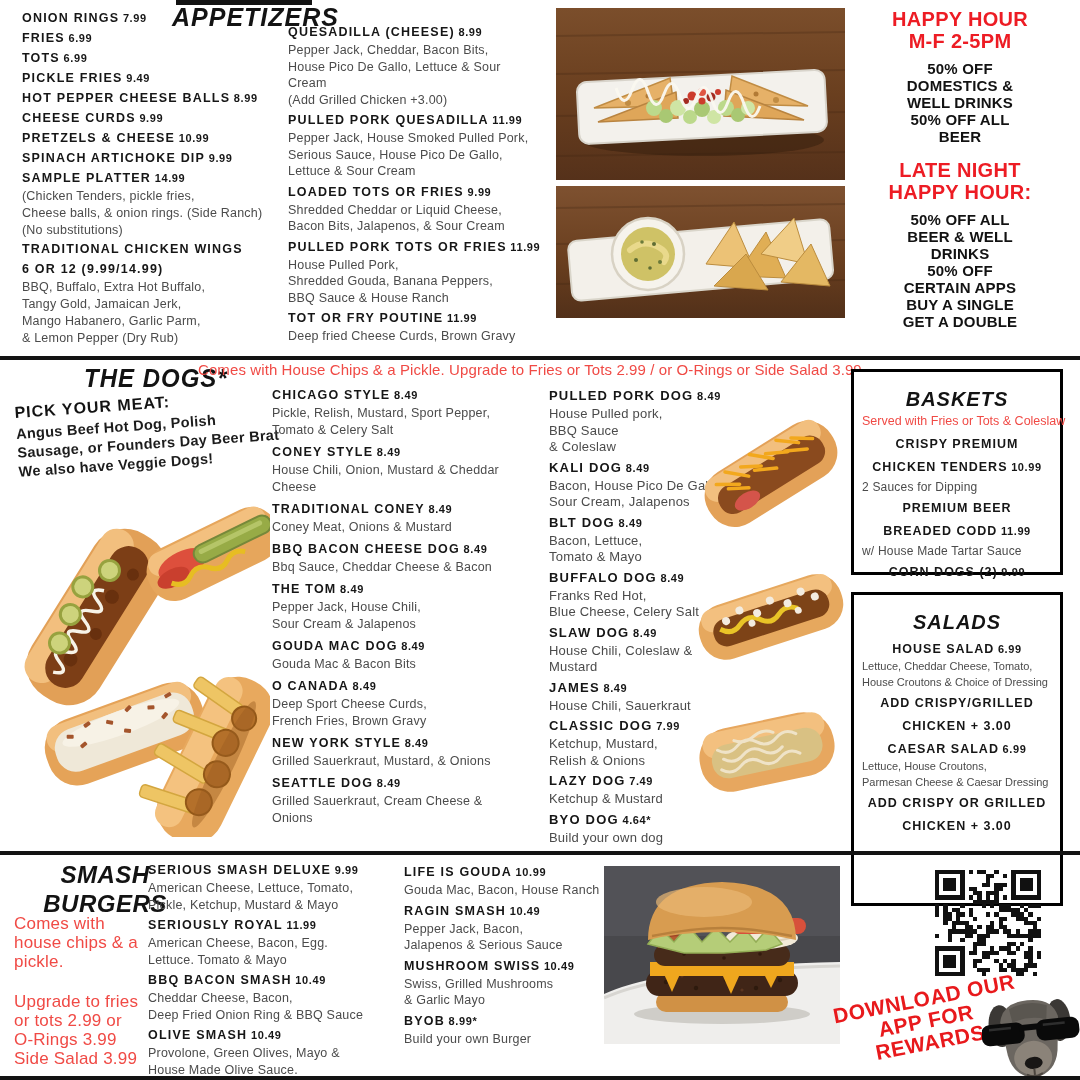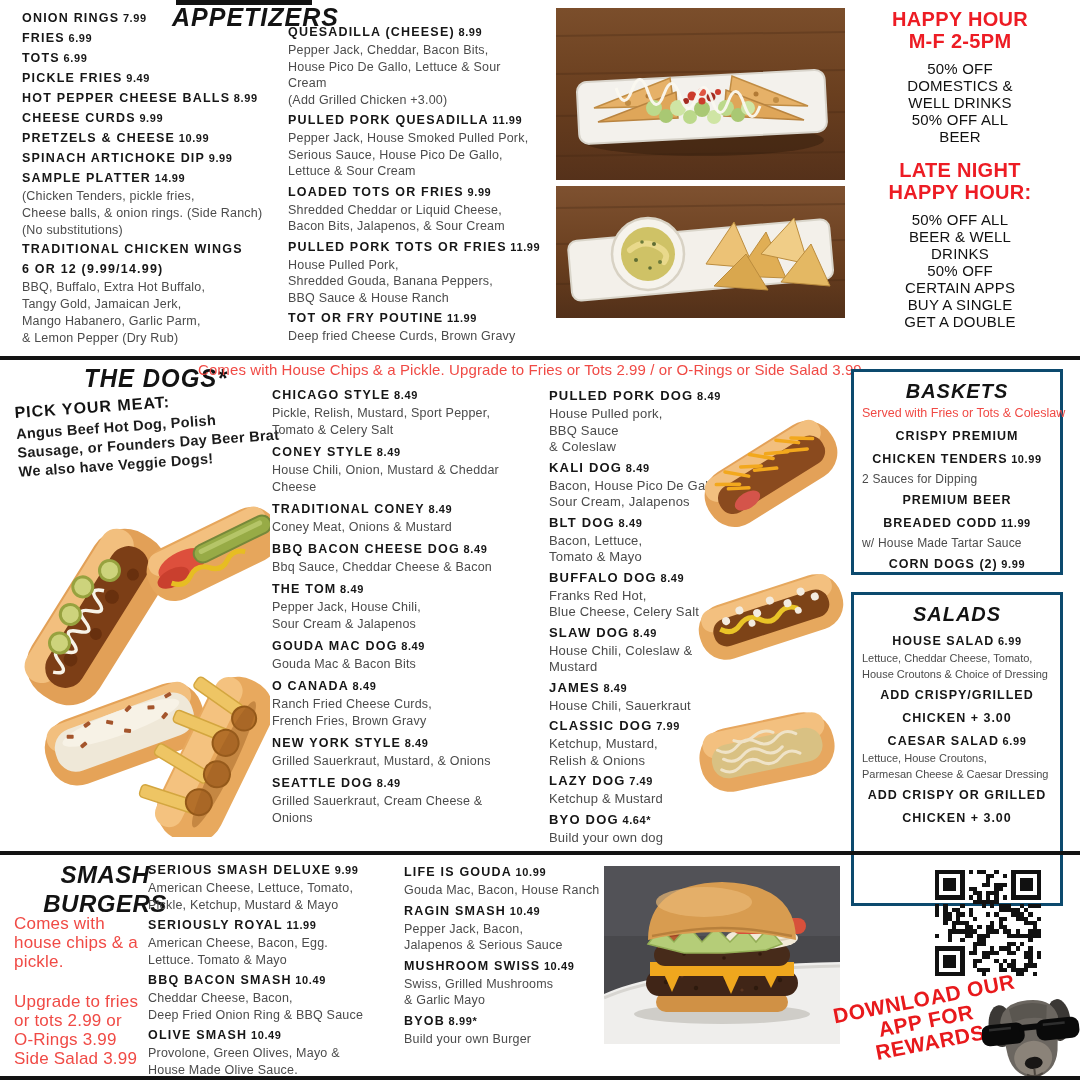--- a/index.html
+++ b/index.html
@@ -28,37 +28,37 @@
   .col-app-mid .mi{margin:0 0 2px 0;}
   .col-app-mid .mi-d{line-height:16.5px;}
 
   .photo{position:absolute;}
   .photo svg{display:block;width:100%;height:100%;}
 
   
   .happy{left:852px;top:8px;width:216px;text-align:center;}
   .hh-red .ln{font-size:20px;line-height:22px;font-weight:bold;color:#ed1c24;letter-spacing:0.3px;}
   .hh-black{margin-top:8px;}
-  .hh-black .ln{font-size:15px;line-height:17px;font-weight:normal;color:#121212;letter-spacing:0.2px;}
+  .hh-black .ln{font-size:15px;line-height:17px;font-weight:bold;color:#121212;letter-spacing:0.2px;}
   .hh2{margin-top:14px;}
 
   
   .dogs-title{left:84px;top:364px;font-size:24px;}
   .dogs-note{left:198px;top:361px;font-size:15px;color:#f04a45;white-space:nowrap;letter-spacing:0.1px;}
   .pick-block{left:14px;top:404px;width:300px;transform:rotate(-4deg);transform-origin:left top;}
   .pick-title{font-weight:bold;font-size:16px;letter-spacing:1px;color:#131313;margin-bottom:3px;}
   .pick-lines .ln{font-weight:bold;font-size:14.5px;line-height:19px;color:#1c1c1c;letter-spacing:0.3px;white-space:nowrap;}
   .col-dogs-1{left:272px;top:385px;width:272px;}
   .col-dogs-2{left:549px;top:386px;width:168px;}
   .col-dogs-2 .mi{margin:0 0 2px 0;}
   .col-dogs-2 .mi-n{line-height:19px;font-size:13px;}
   .col-dogs-2 .mi-d{line-height:16.5px;font-size:13px;}
 
   
-  .box{position:absolute;border:3px solid #0c4a6e;background:#ffffff;box-sizing:border-box;padding:6px 8px;}
+  .box{position:absolute;border:3px solid #000000;background:#ffffff;box-sizing:border-box;padding:14px 8px;}
   .box-baskets{left:851px;top:369px;width:212px;height:206px;}
   .box-salads{left:851px;top:592px;width:212px;height:314px;}
   .box-title{text-align:center;font-weight:bold;font-style:italic;font-size:20px;line-height:26px;
              color:#131313;letter-spacing:1px;}
   .box-note{text-align:center;color:#f04a45;font-size:12.5px;line-height:18px;white-space:nowrap;}
   .box .mi{margin:0 0 2px 0;}
   .box .mi-n{font-size:12.5px;line-height:21px;letter-spacing:1px;text-align:center;}
   .box .mi-d{font-size:12px;line-height:18px;}
   .box-salads .mi{margin:0 0 3px 0;}
   .box-salads .mi-n{line-height:20px;}
@@ -379,21 +379,21 @@
         <div class="mi-n">THE TOM<span class="mi-p"> 8.49</span></div>
         <div class="mi-d">Pepper Jack, House Chili,</div>
         <div class="mi-d">Sour Cream &amp; Jalapenos</div>
       </div>
       <div class="mi">
         <div class="mi-n">GOUDA MAC DOG<span class="mi-p"> 8.49</span></div>
         <div class="mi-d">Gouda Mac &amp; Bacon Bits</div>
       </div>
       <div class="mi">
         <div class="mi-n">O CANADA<span class="mi-p"> 8.49</span></div>
-        <div class="mi-d">Ranch Fried Cheese Curds,</div>
+        <div class="mi-d">Deep Sport Cheese Curds,</div>
         <div class="mi-d">French Fries, Brown Gravy</div>
       </div>
       <div class="mi">
         <div class="mi-n">NEW YORK STYLE<span class="mi-p"> 8.49</span></div>
         <div class="mi-d">Grilled Sauerkraut, Mustard, &amp; Onions</div>
       </div>
       <div class="mi">
         <div class="mi-n">SEATTLE DOG<span class="mi-p"> 8.49</span></div>
         <div class="mi-d">Grilled Sauerkraut, Cream Cheese &amp;</div>
         <div class="mi-d">Onions</div>

